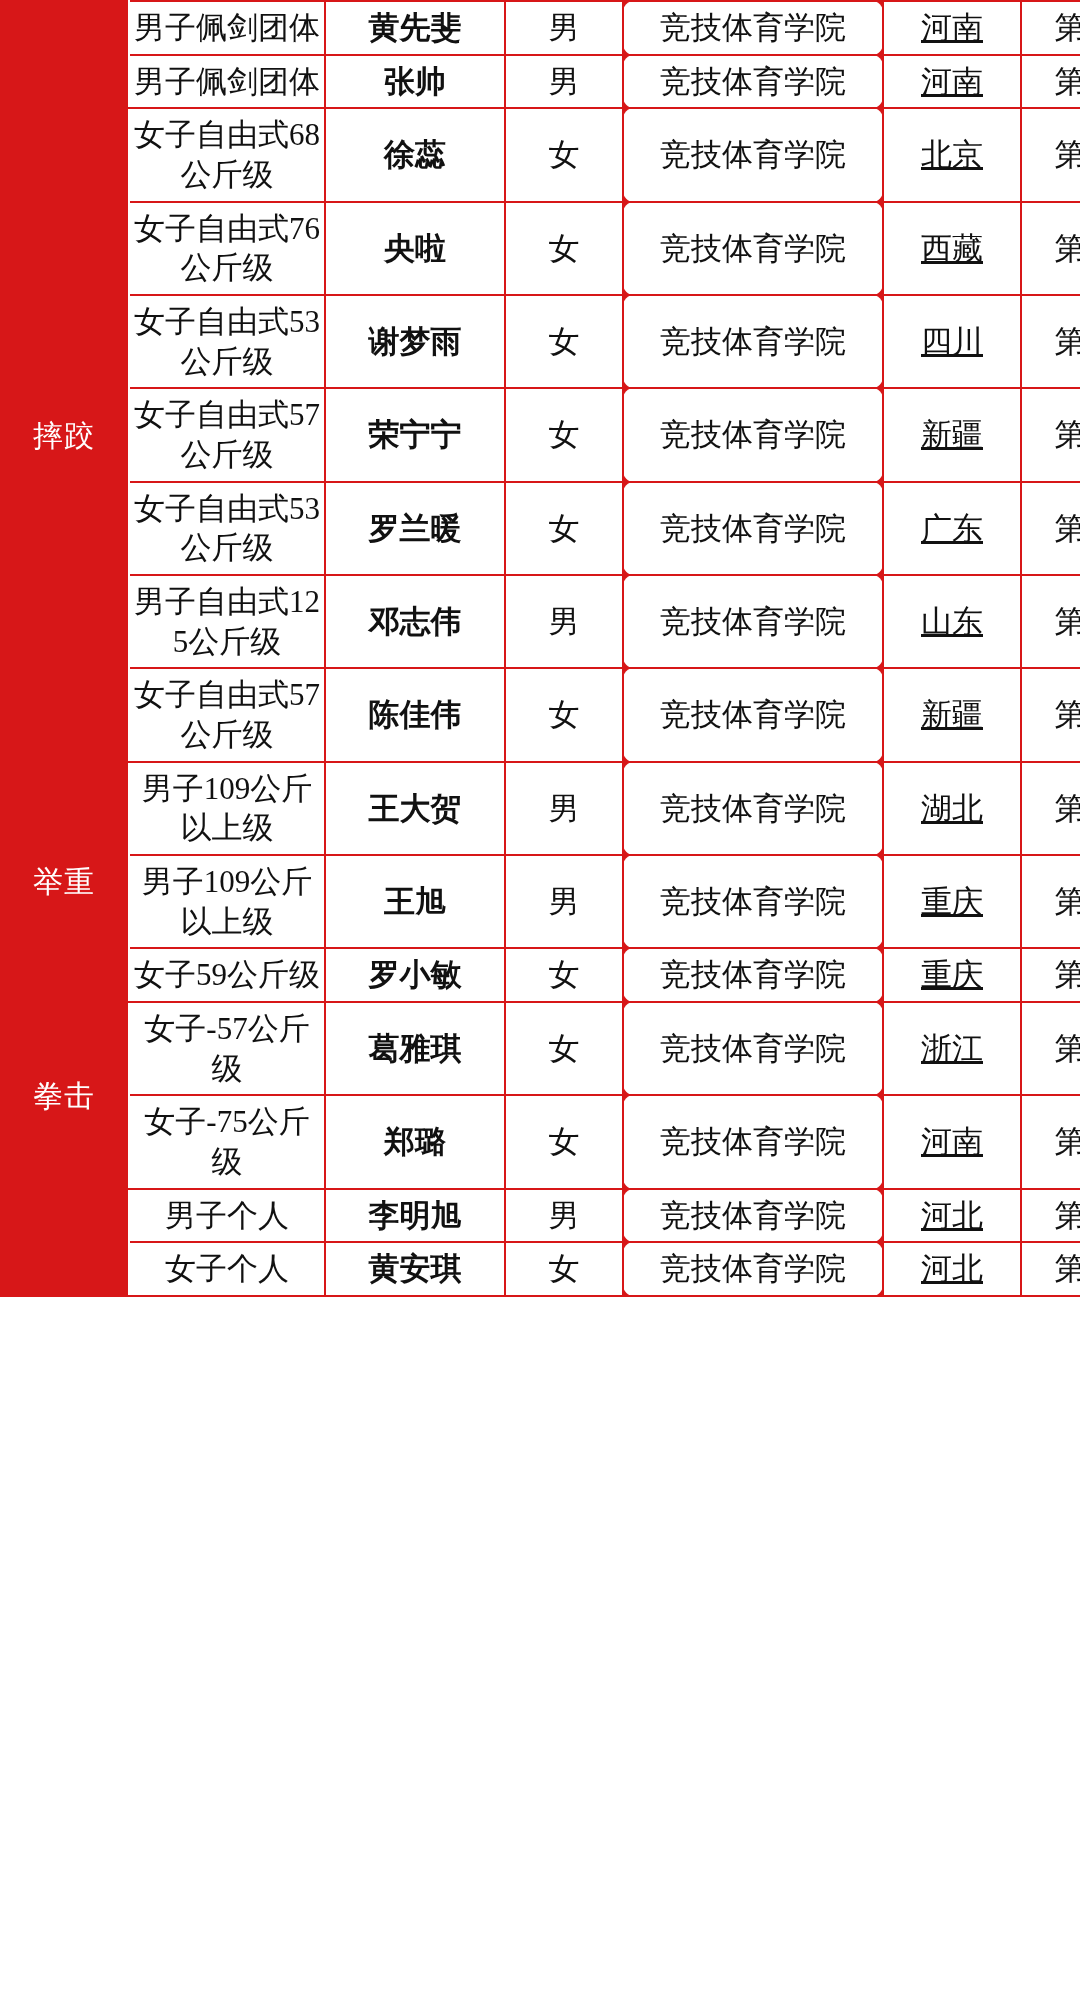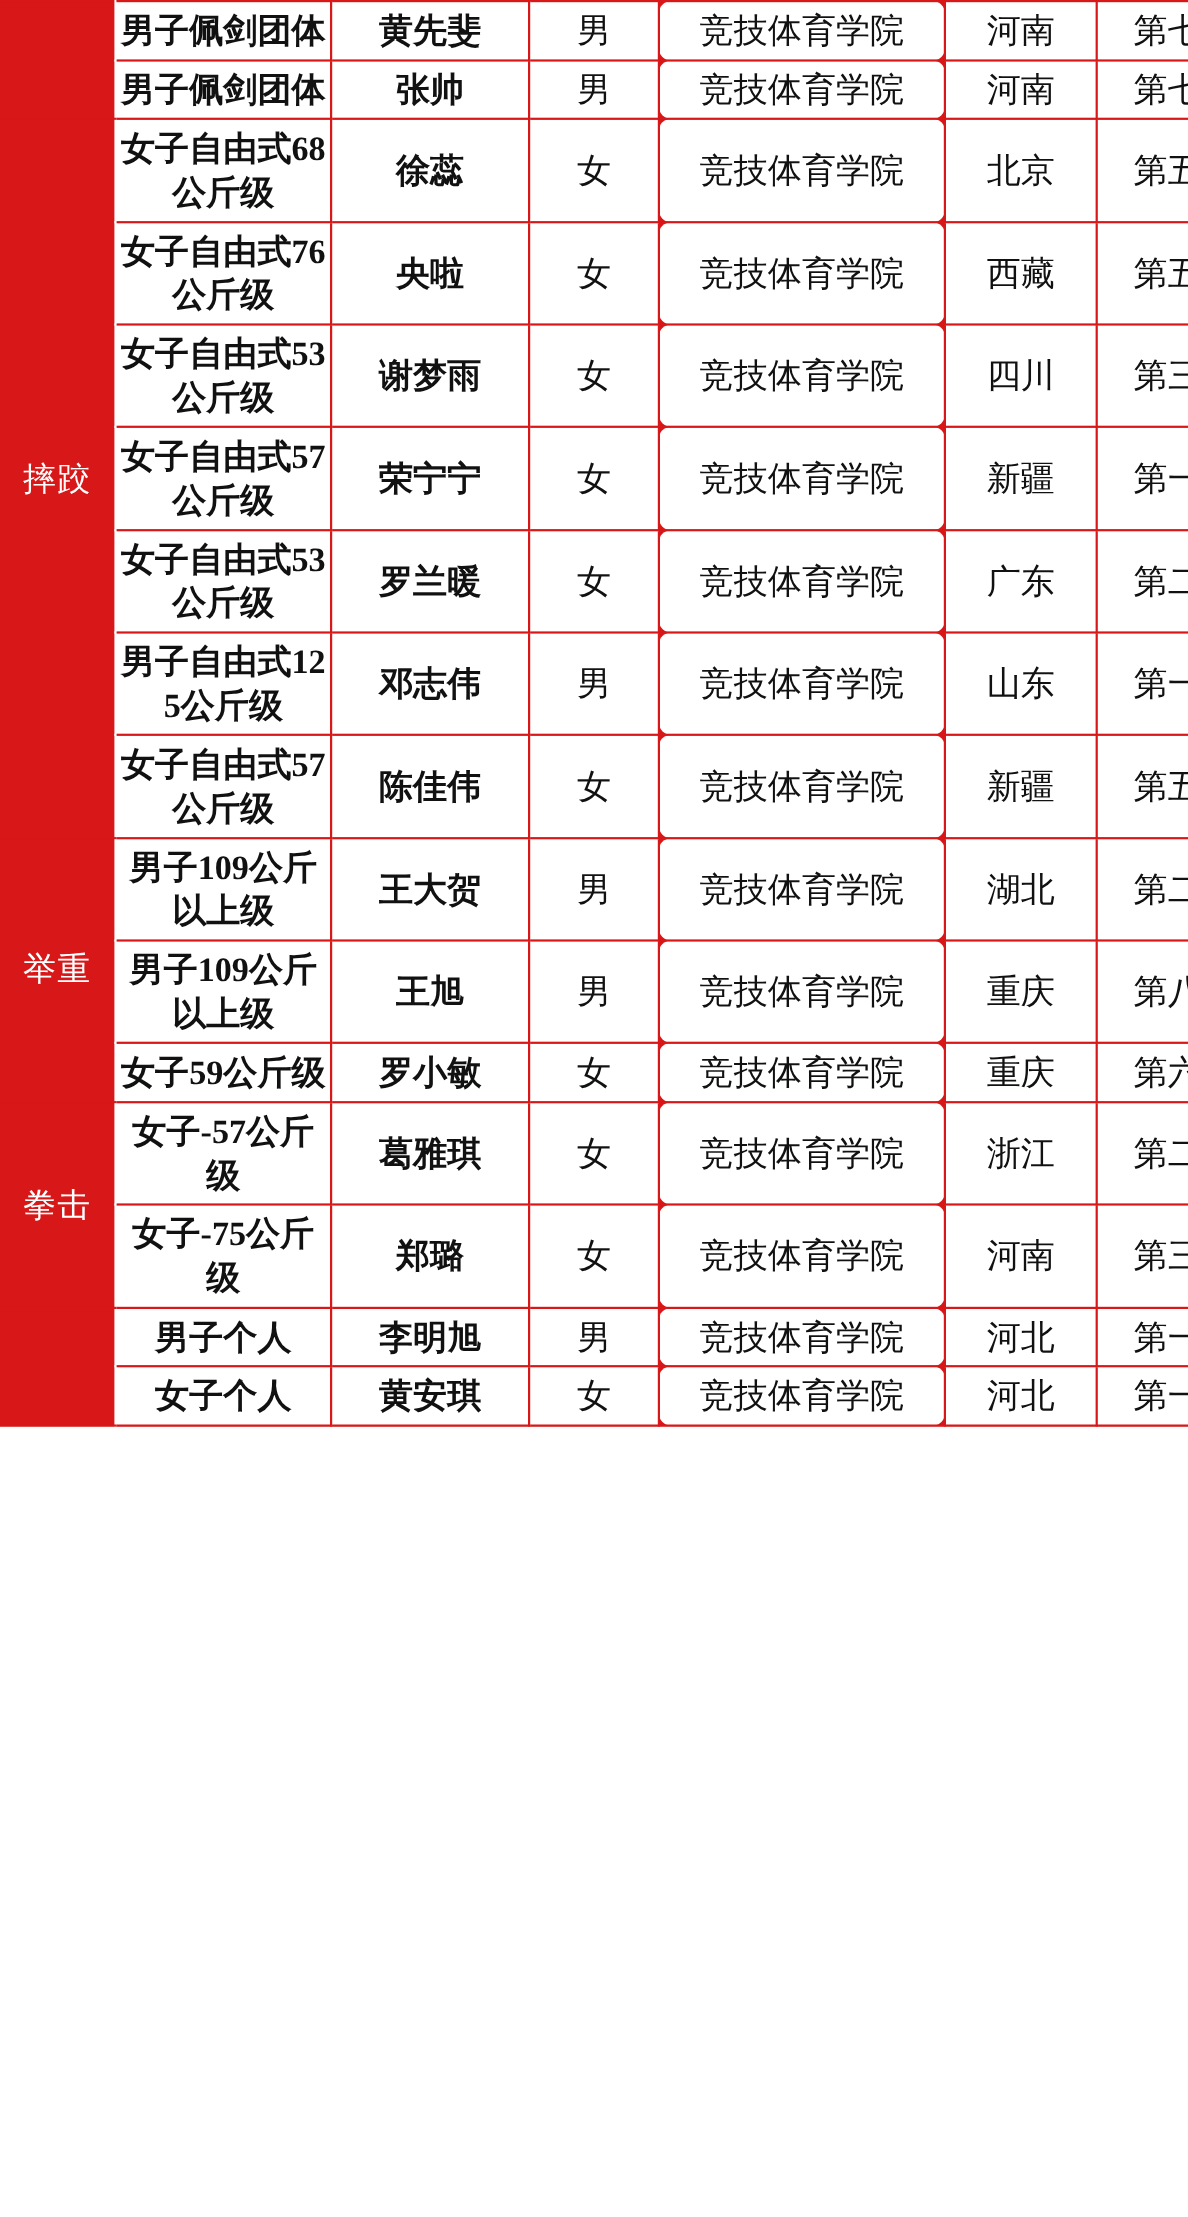--- a/index.html
+++ b/index.html
@@ -33,29 +33,29 @@
     padding: 6px 4px;
     word-break: break-all;
   }
   table.results td.cat {
     background: #d71718;
     color: #ffffff;
     font-size: 30px;
     line-height: 1.3;
     letter-spacing: 1px;
     width: 88px;
-    padding: 4px 8px;
+    padding: 4px 20px;
     border-left: none;
     border-right: 2px solid #ffffff;
   }
-  td.c-event  { width: 186px; font-weight: bold; }
+  td.c-event  { width: 186px; }
   td.c-name   { width: 170px; font-weight: bold; }
   td.c-gender { width: 108px; }
   td.c-unit   { width: 250px; border-radius: 11px; }
-  td.c-prov   { width: 128px; }
+  td.c-prov   { width: 128px; text-decoration: underline; }
   td.c-rank   { width: 150px; }
   
 </style>
 </head>
 <body>
 
 <div id="sheet">
   <table class="results">
     <tbody>
 

